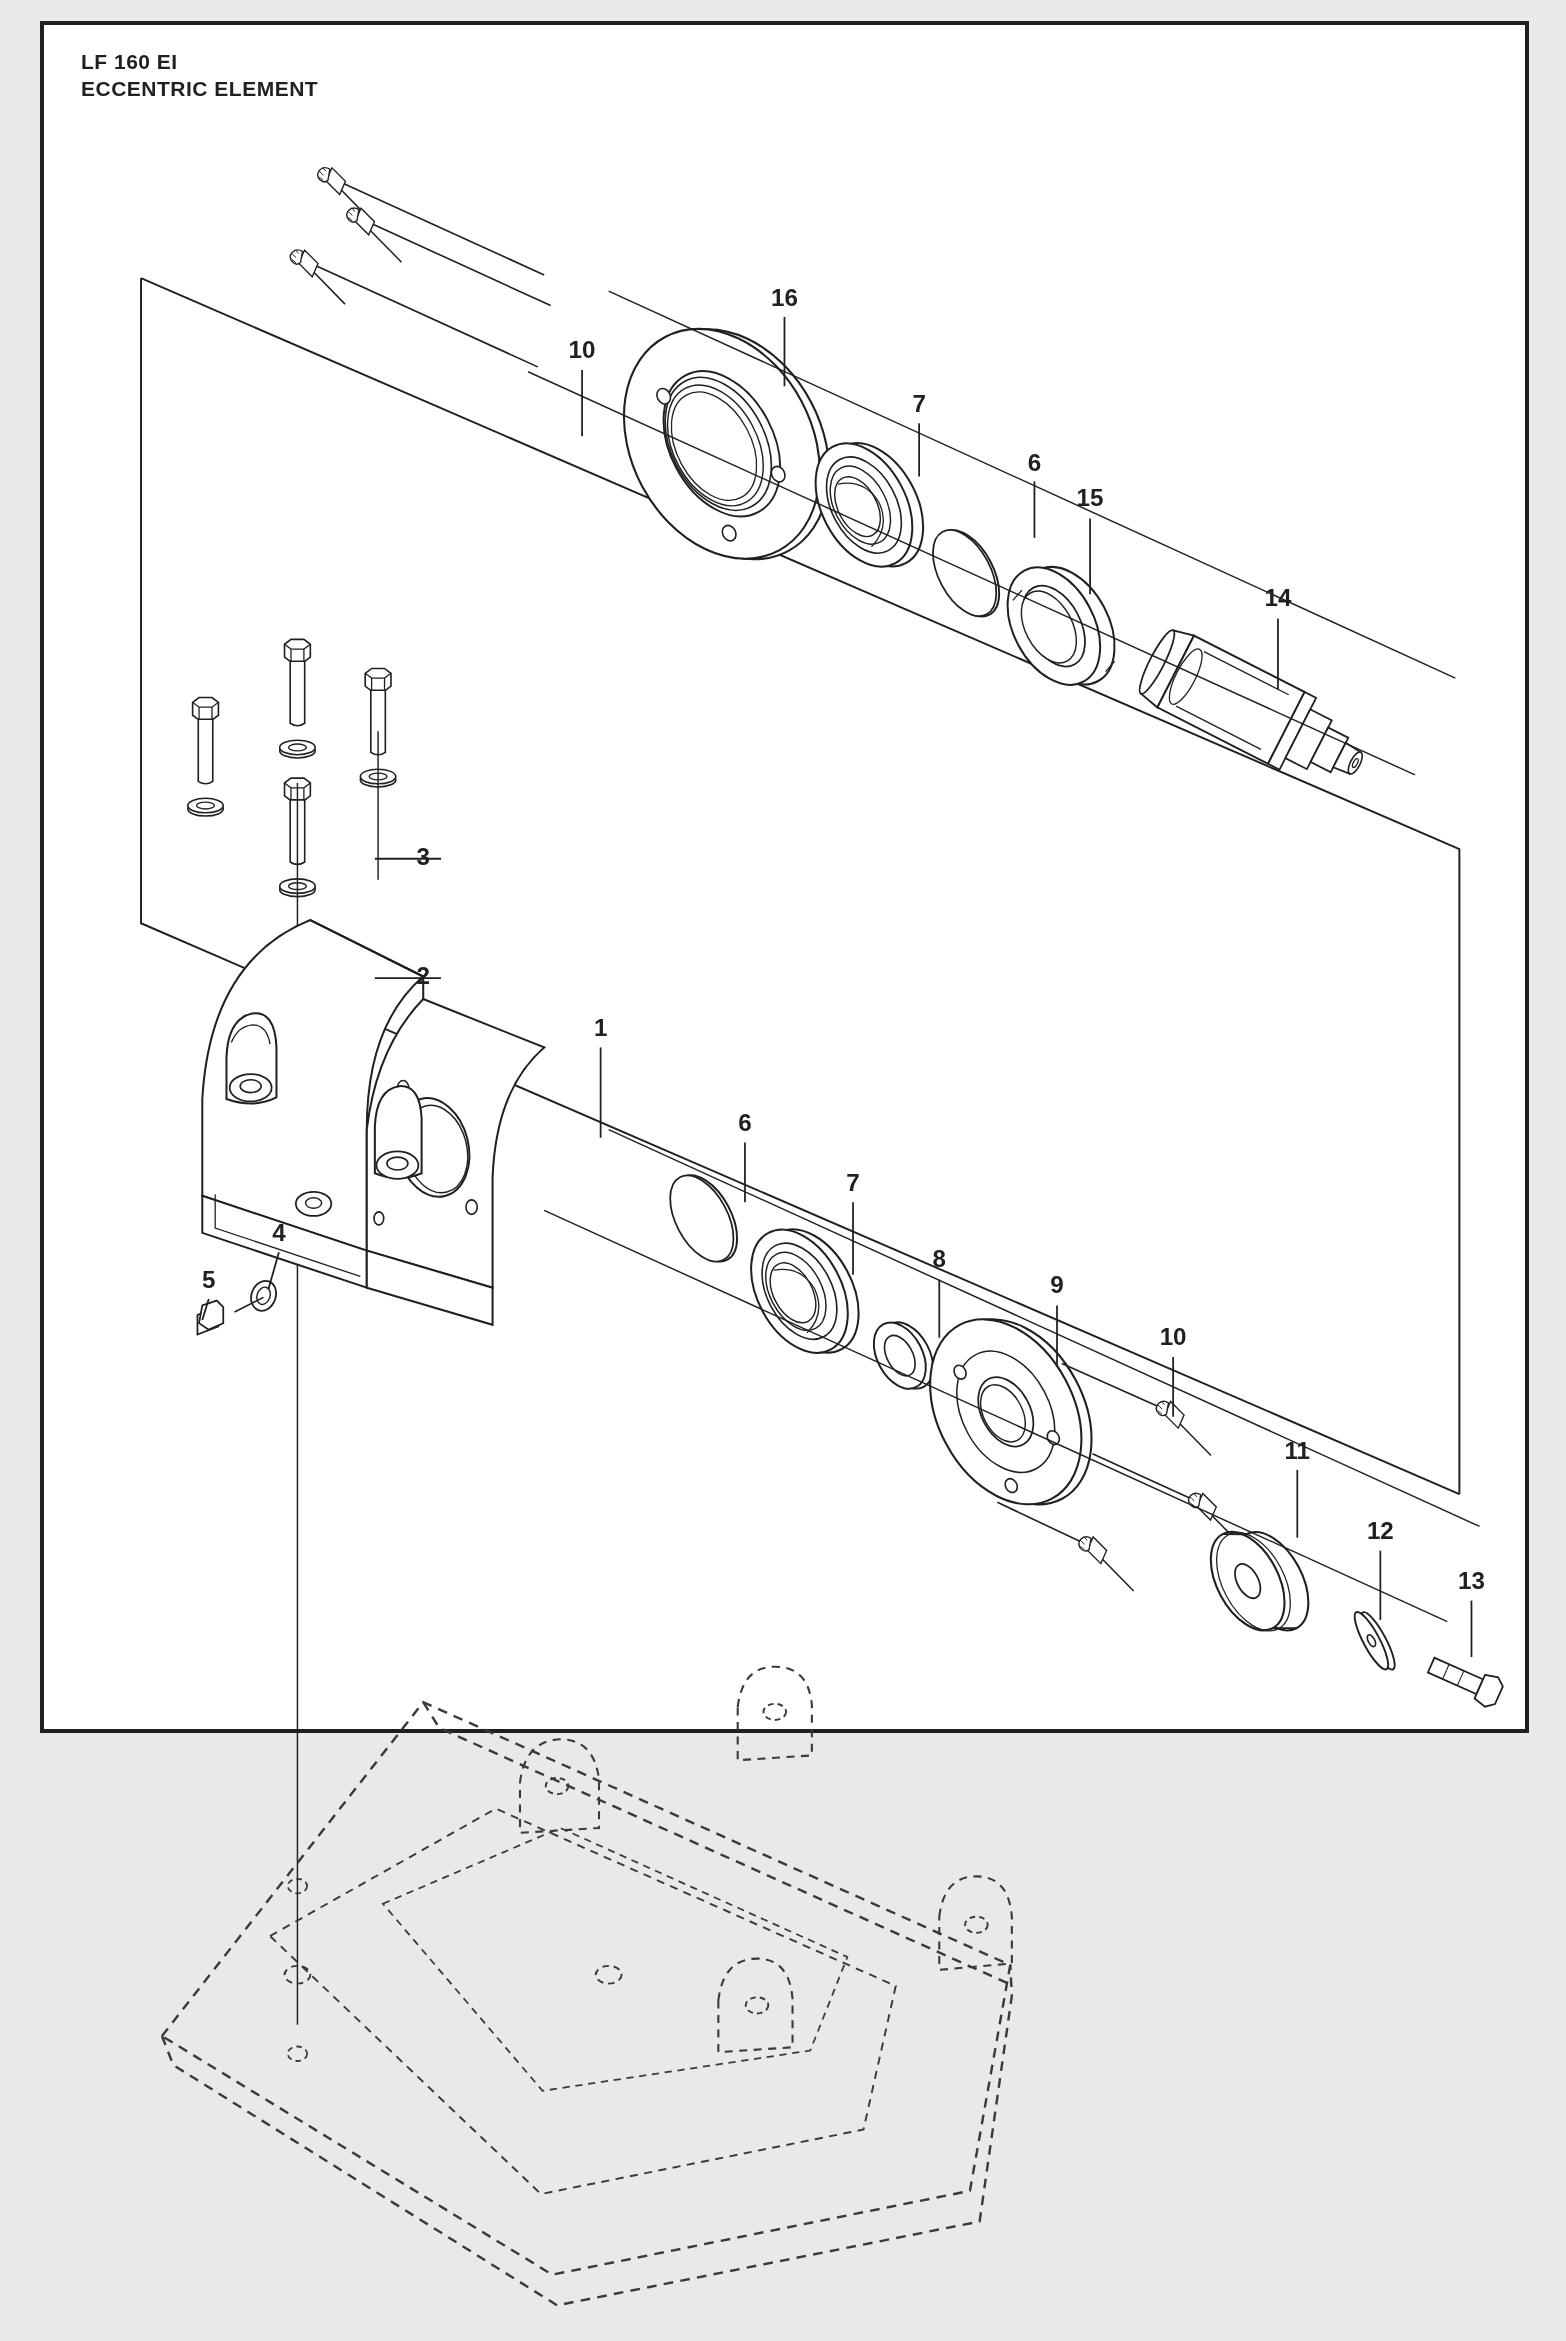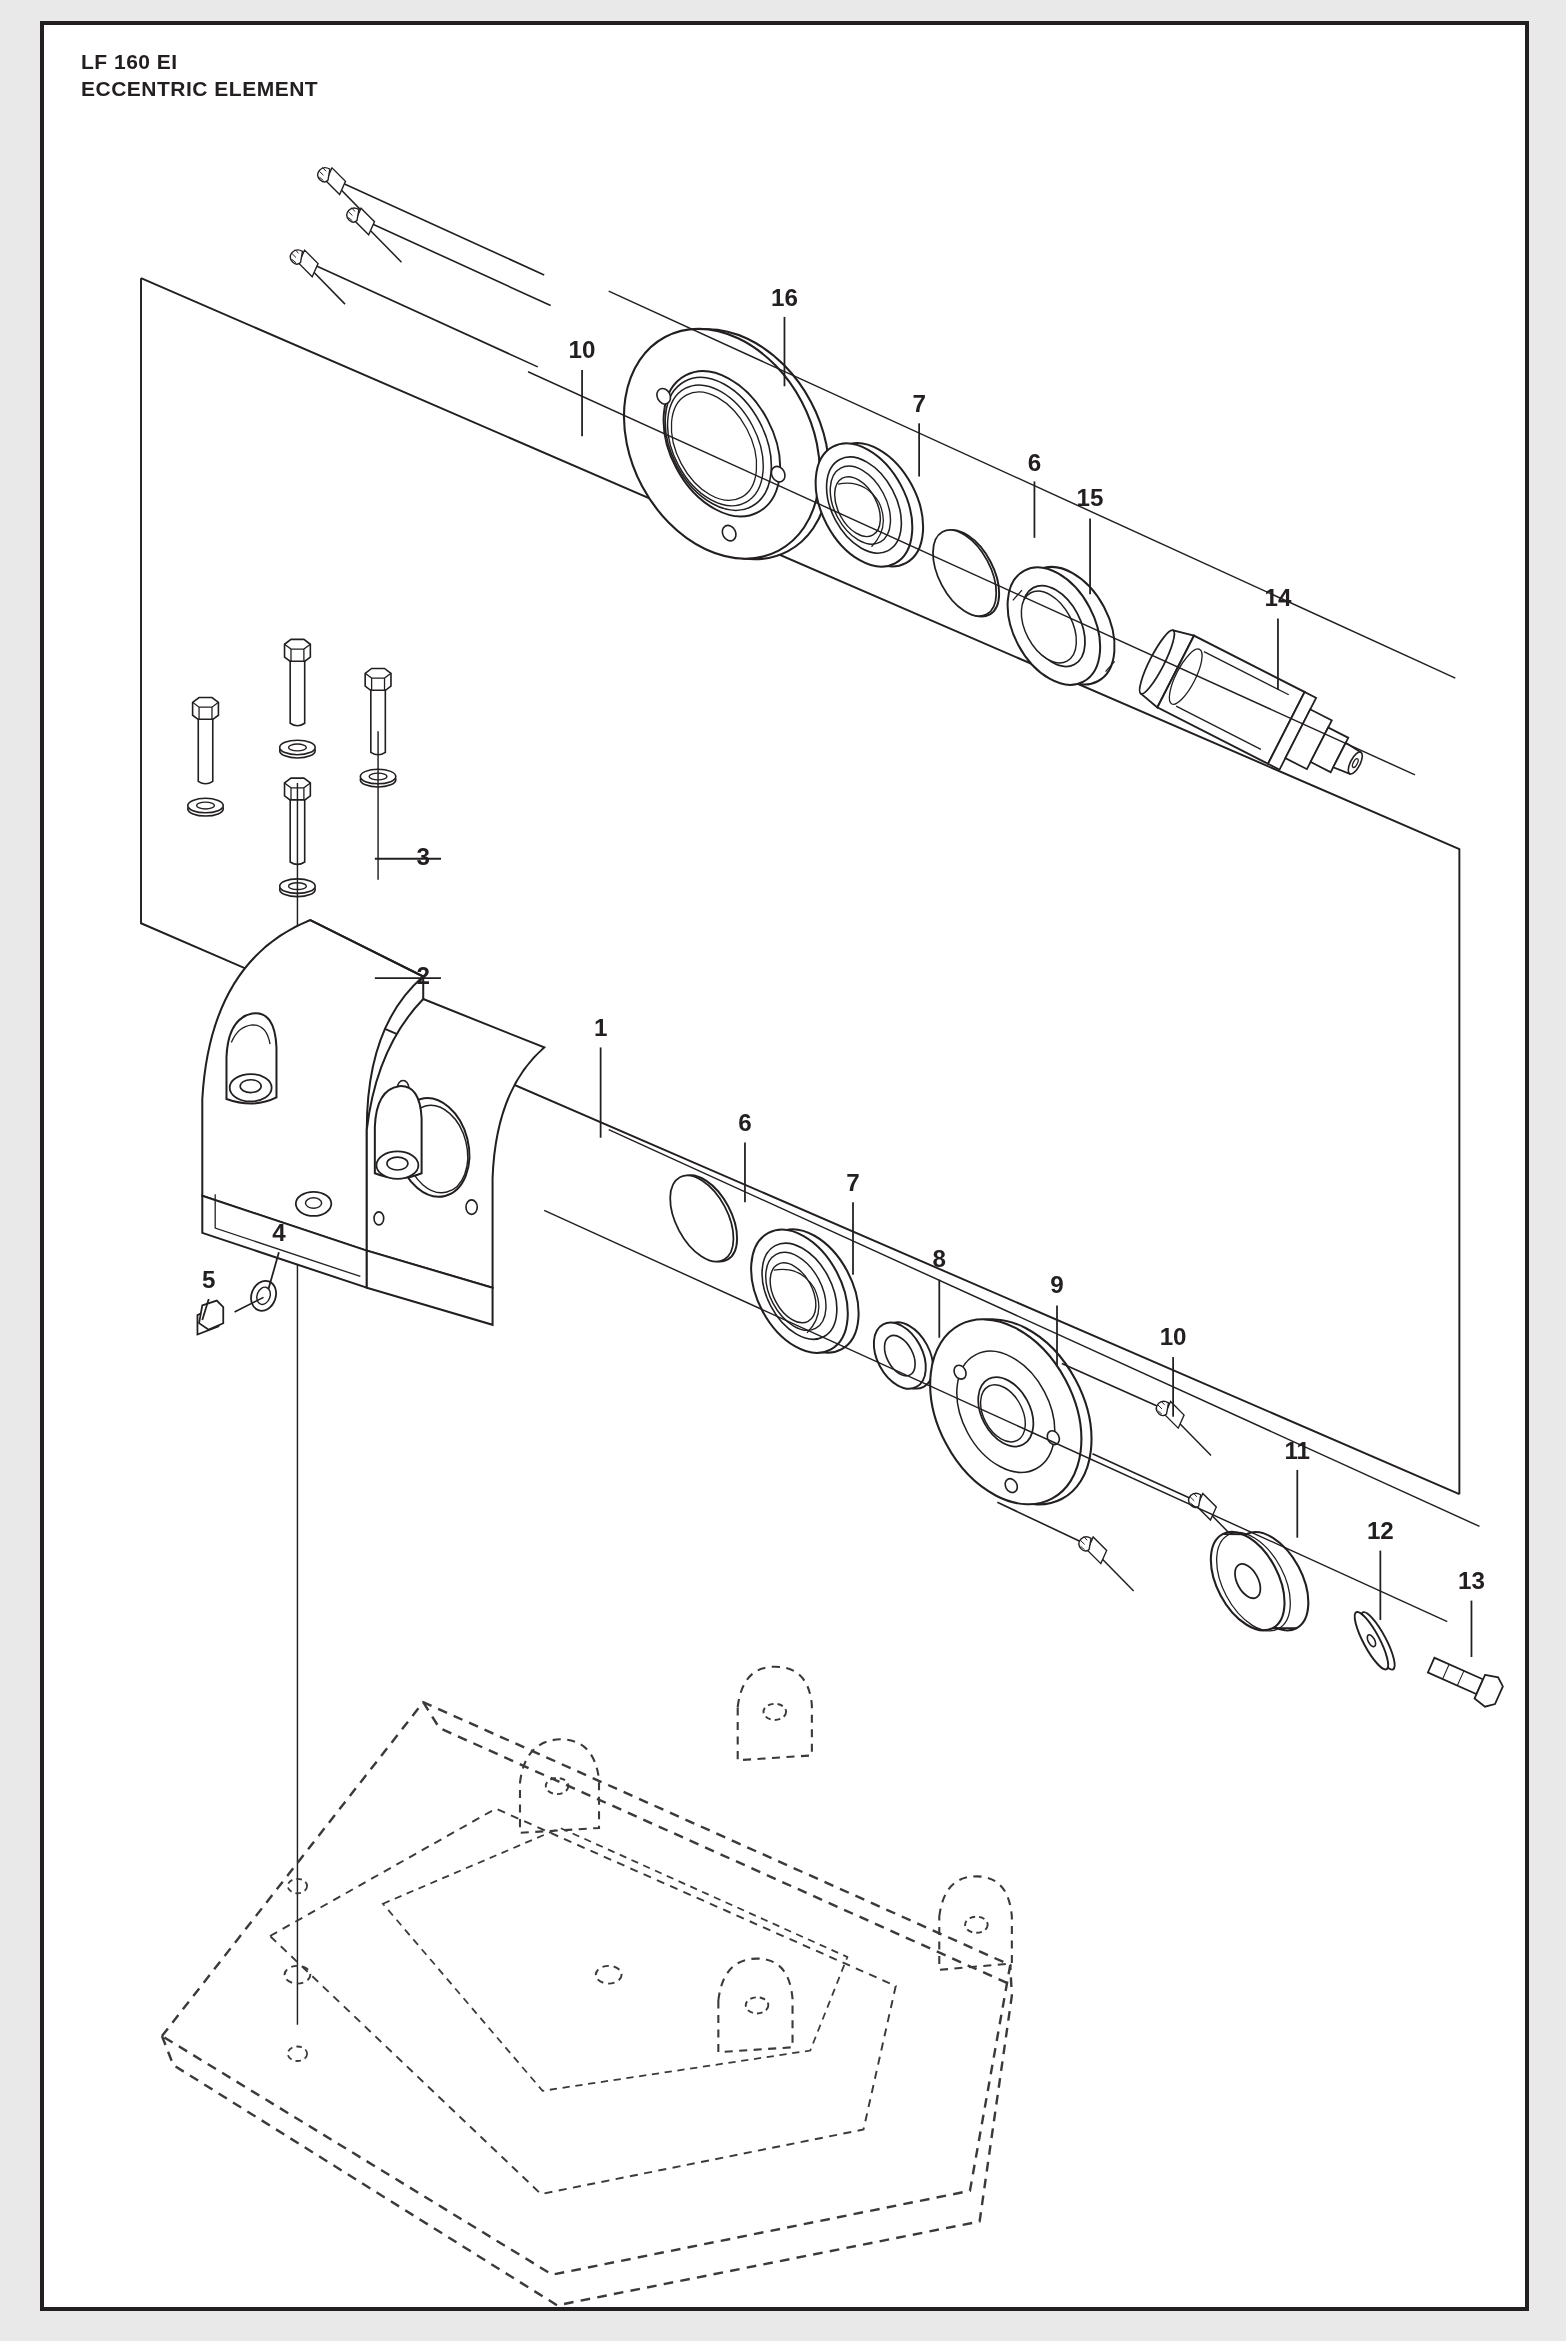--- a/index.html
+++ b/index.html
@@ -13,21 +13,21 @@
     width: 1567px;
     height: 2342px;
     background: #e9e9e9;
     overflow: hidden;
   }
   #sheet {
     position: absolute;
     left: 40px;
     top: 21px;
     width: 1489px;
-    height: 2290px;
+    height: 1712px;
     background: #ffffff;
     border: 4.8px solid #231f20;
     box-sizing: border-box;
   }
   #title-block {
     position: absolute;
     left: 37px;
     top: 24px;
     line-height: 1.28;
   }

